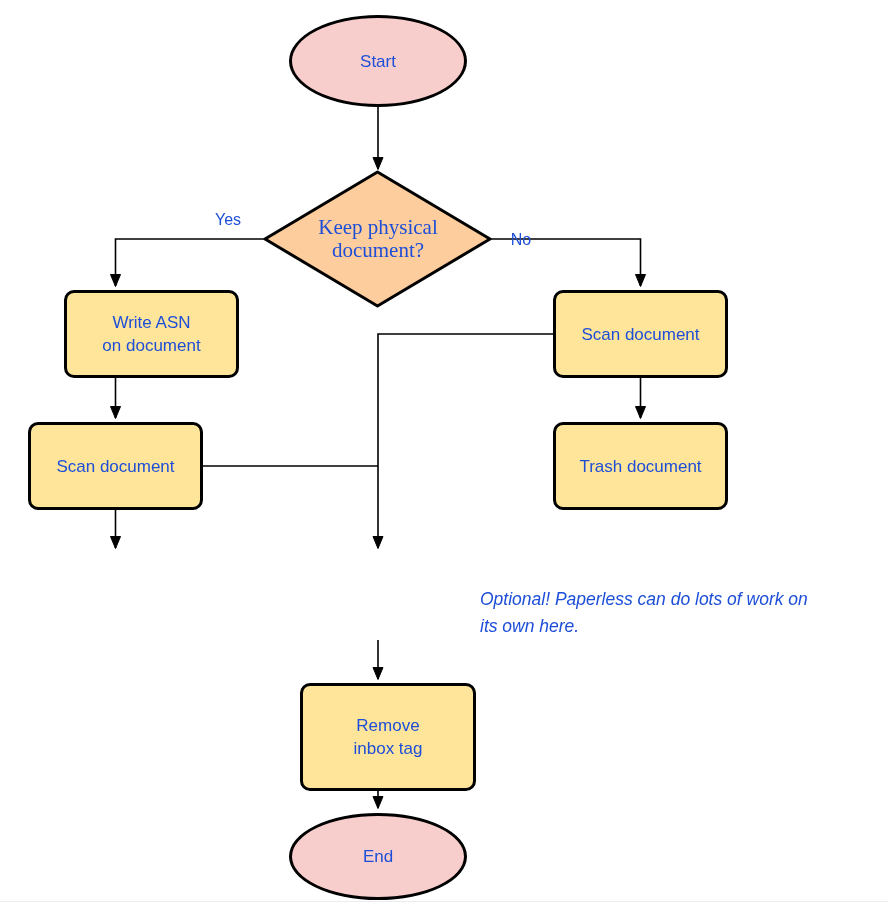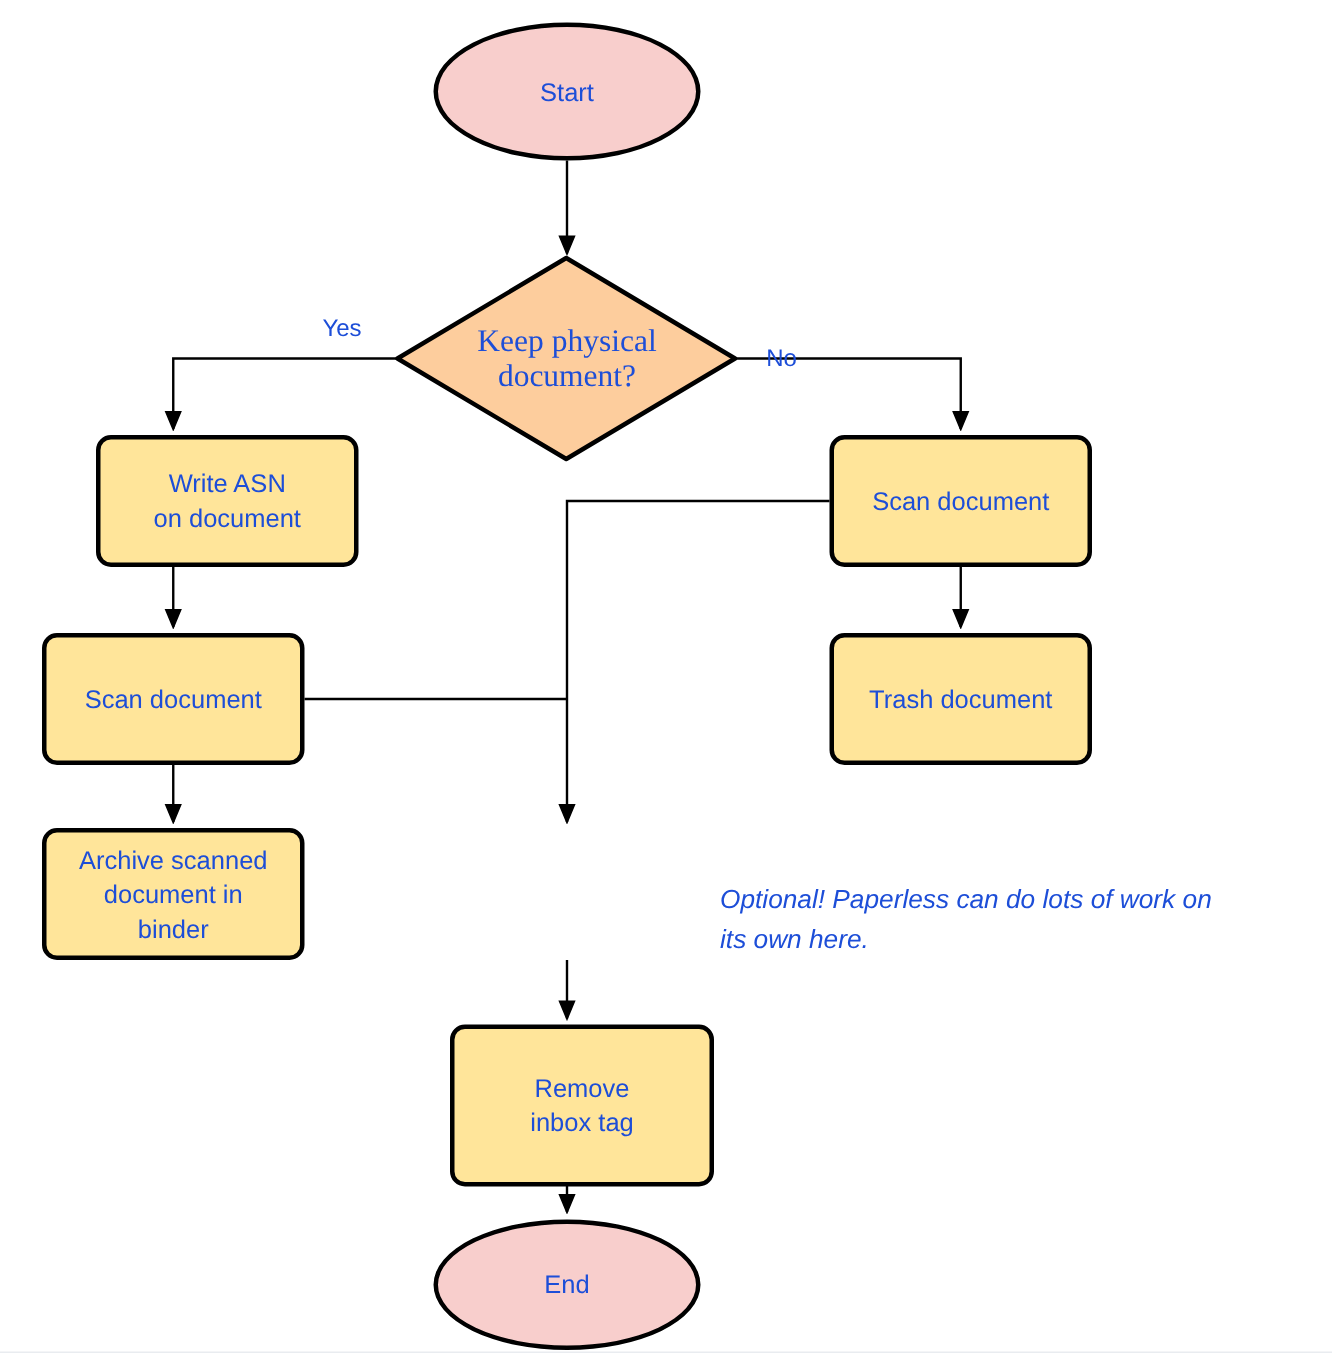--- a/index.html
+++ b/index.html
@@ -122,25 +122,20 @@
 
   <div class="node process" style="left:28px; top:290px; width:175px; height:88px;margin-left:36px;">
     <span>Write ASN
 on document</span>
   </div>
 
   <div class="node process" style="left:28px; top:422px; width:175px; height:88px;">
     <span>Scan document</span>
   </div>
 
-  <div class="node process" style="left:28px; top:552px; width:175px; height:88px;">
-    <span>Archive scanned
-document in
-binder</span>
-  </div>
 
   <div class="node process" style="left:553px; top:290px; width:175px; height:88px;">
     <span>Scan document</span>
   </div>
 
   <div class="node process" style="left:553px; top:422px; width:175px; height:88px;">
     <span>Trash document</span>
   </div>
 
 

